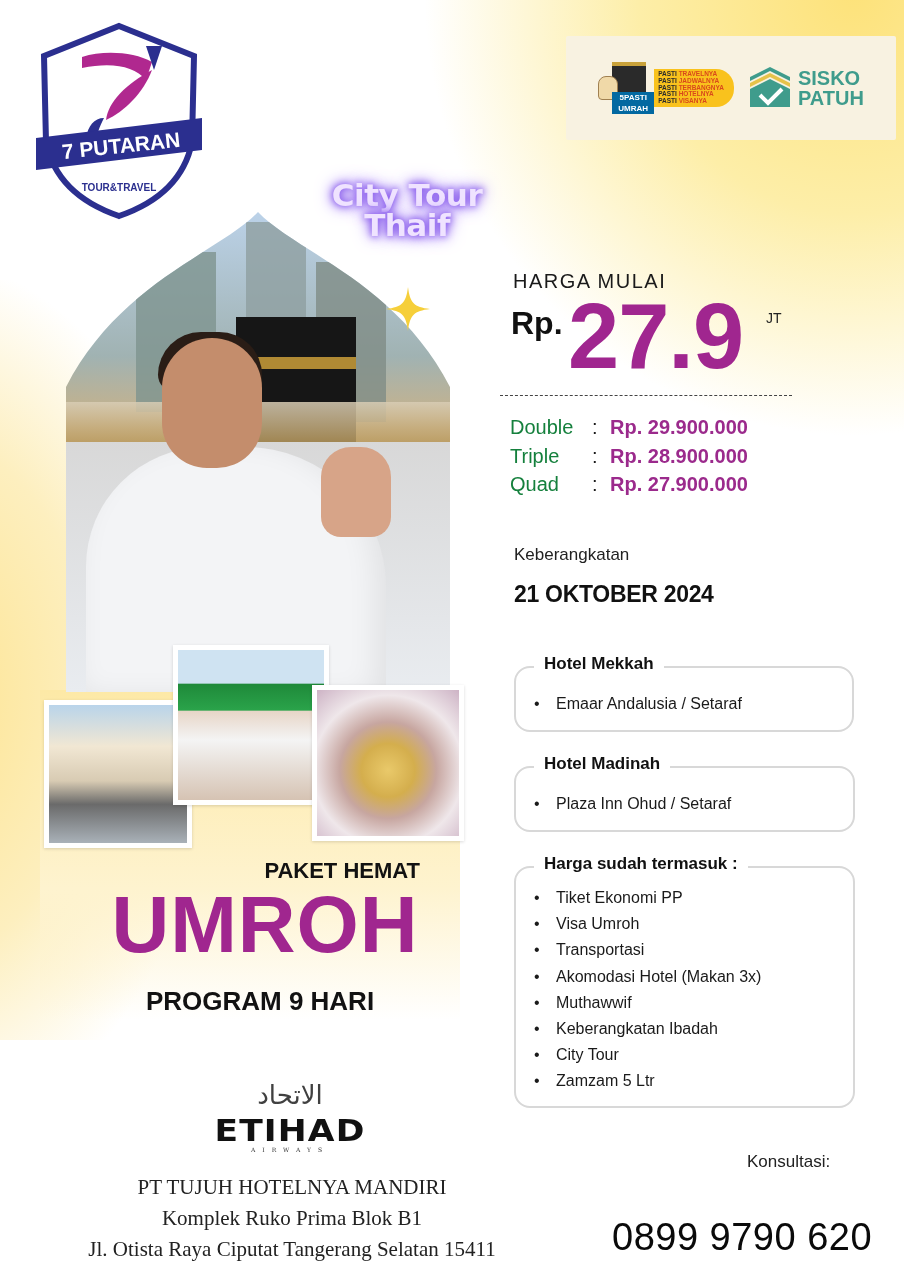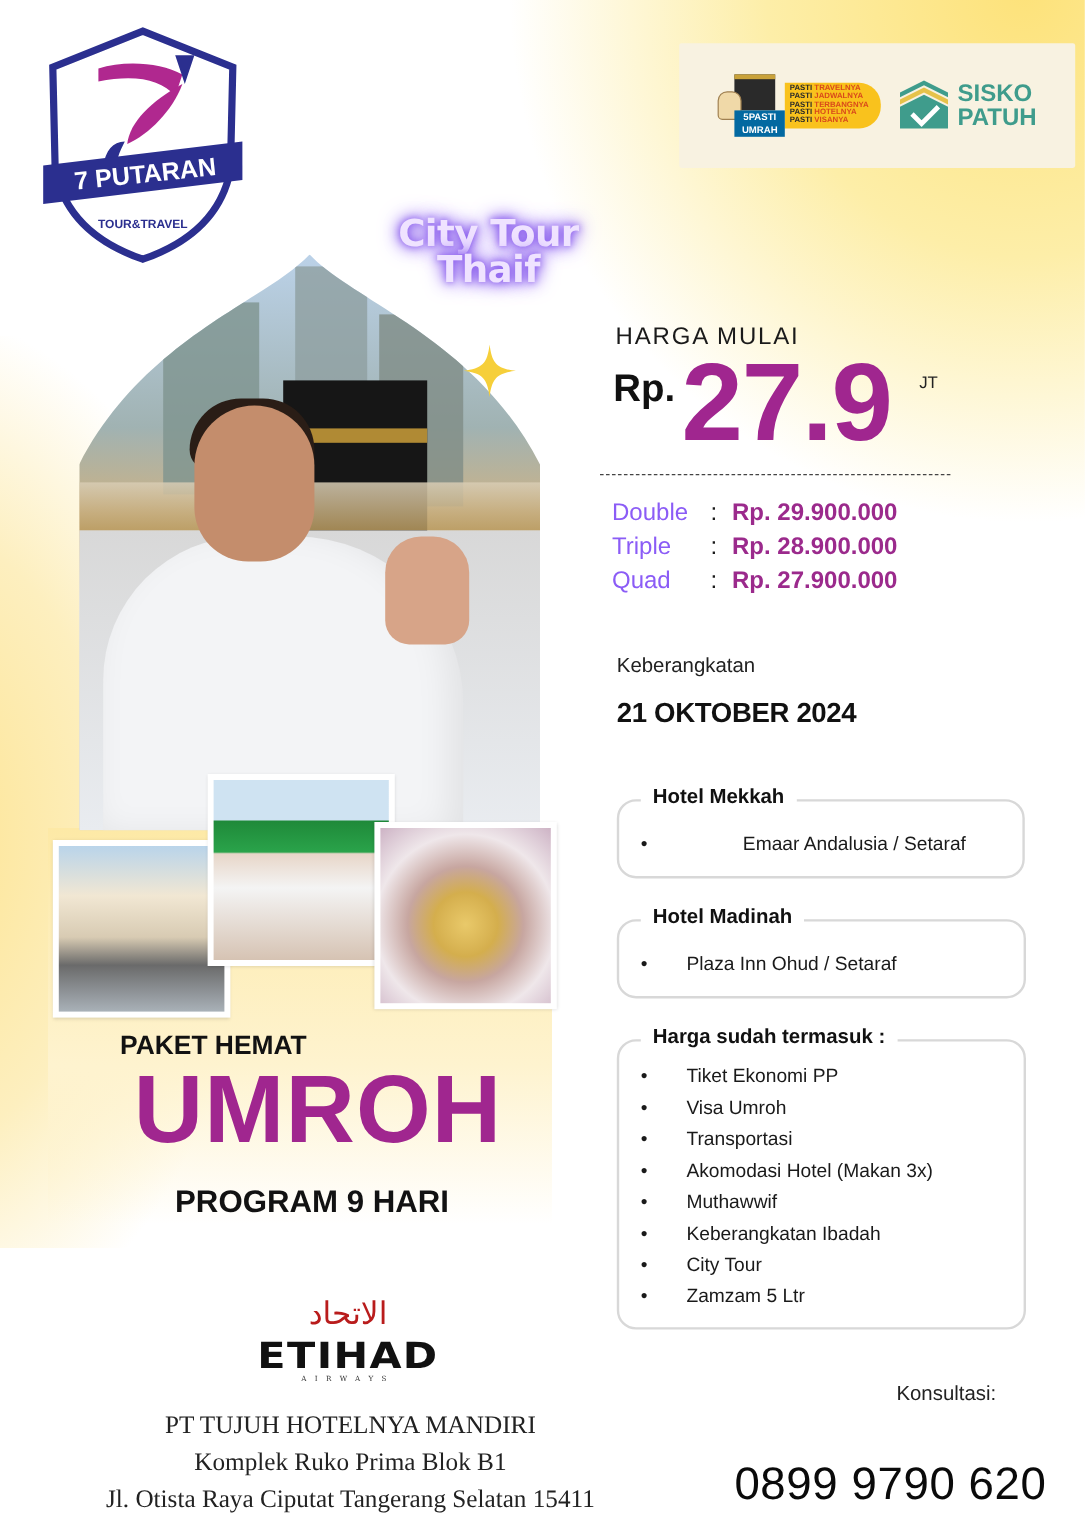--- a/index.html
+++ b/index.html
@@ -95,59 +95,59 @@
   
   .photo { position: absolute; background: #fff; padding: 5px; box-shadow: 0 1px 3px rgba(0,0,0,.15); }
   .photo .img { width: 100%; height: 100%; }
   .photo-1 { left: 44px; top: 700px; width: 148px; height: 148px; }
   .photo-1 .img { background: linear-gradient(180deg,#b9d4ea 0%,#f1e7d3 30%,#d8cbb3 55%,#6a6a6a 72%,#a9b1b8 100%); }
   .photo-2 { left: 173px; top: 645px; width: 156px; height: 160px; }
   .photo-2 .img { background: linear-gradient(180deg,#cfe3f2 0%,#cfe3f2 22%,#1f8a3a 23%,#2aa34a 40%,#e7d6c8 41%,#f4f4f4 60%,#d6c3b3 100%); }
   .photo-3 { left: 312px; top: 685px; width: 152px; height: 156px; }
   .photo-3 .img { background: radial-gradient(circle at 50% 55%, #e9c96a 0%, #d4ae4d 25%, #c7a6a0 45%, #efe7ea 70%, #cdb3c5 100%); }
 
-  .paket { position:absolute; left:100px; top:858px; width:320px; text-align:left; font-weight:bold; font-size:22px; color:#121212; }
+  .paket { position:absolute; left:100px; top:858px; width:320px; text-align:right; font-weight:bold; font-size:22px; color:#121212; }
   .umroh { position:absolute; left:80px; top:880px; width:370px; text-align:center; font-weight:bold; font-size:80px; line-height:90px; color:#a0268f; letter-spacing:1px; }
   .program { position:absolute; left:100px; top:986px; width:320px; text-align:center; font-weight:bold; font-size:26px; color:#121212; }
 
   
-  .etihad-ar { position:absolute; left:200px; top:1080px; width:180px; text-align:center; font-family:"DejaVu Sans", sans-serif; font-size:26px; color:#b91c1c; direction: rtl; }
+  .etihad-ar { position:absolute; left:200px; top:1080px; width:180px; text-align:center; font-family:"DejaVu Sans", sans-serif; font-size:26px; color:#404040; direction: rtl; }
   .etihad { position:absolute; left:200px; top:1113px; width:180px; text-align:center; font-family:"DejaVu Sans", sans-serif; font-weight:bold; font-size:30px; letter-spacing:1px; color:#111; transform: scaleX(1.15); }
   .airways { position:absolute; left:200px; top:1146px; width:180px; text-align:center; font-family:"DejaVu Serif", serif; font-size:6px; letter-spacing:7px; color:#333; }
   .company { position:absolute; left:40px; top:1172px; width:504px; text-align:center; font-family:"Liberation Serif","DejaVu Serif", serif; color:#222; }
   .company div { font-size:21px; line-height:31px; }
 
   
   .harga-label { position:absolute; left:513px; top:270px; font-size:20px; letter-spacing:1.5px; color:#1a1a1a; }
   .price-rp { position:absolute; left:511px; top:305px; font-weight:bold; font-size:32px; color:#111; }
   .price-big { position:absolute; left:568px; top:286px; font-weight:bold; font-size:92px; color:#a0268f; line-height:100px; letter-spacing:-1px; }
   .price-unit { position:absolute; left:766px; top:310px; font-size:14px; color:#222; }
   .dashline { position:absolute; left:500px; top:395px; width:292px; border-top:1px dashed #444; }
 
   .rates { position:absolute; left:510px; top:413px; }
   .rate-row { display:flex; font-size:20px; line-height:28.5px; }
-  .rate-row .type { width:82px; color:#8b5cf6; }
+  .rate-row .type { width:82px; color:#15803d; }
   .rate-row .colon { width:18px; color:#1a1a1a; }
   .rate-row .val { color:#9b2a8c; font-weight:bold; }
 
   .keb-label { position:absolute; left:514px; top:545px; font-size:17px; color:#222; }
   .keb-date { position:absolute; left:514px; top:581px; font-size:23px; font-weight:bold; color:#111; letter-spacing:-0.3px; }
 
   .box {
     position:absolute; border:2px solid #d8d8d8; border-radius:16px; background:#fff;
   }
   .box-title {
     position:absolute; top:-14px; left:18px; padding:0 10px; background:#fff;
     font-size:17px; font-weight:bold; color:#111; white-space:nowrap;
   }
   .box ul { list-style:none; }
-  .box li { position:relative; padding-left:56px; font-size:16px; color:#1a1a1a; }
+  .box li { position:relative; padding-left:40px; font-size:16px; color:#1a1a1a; }
   .box li::before { content:"\2022"; position:absolute; left:18px; top:0; font-size:16px; }
 
-  .box-mekkah { left:514px; top:666px; width:340px; height:66px;text-align:center; }
+  .box-mekkah { left:514px; top:666px; width:340px; height:66px; }
   .box-mekkah ul { margin-top:27px; }
   .box-madinah { left:514px; top:766px; width:341px; height:66px; }
   .box-madinah ul { margin-top:27px; }
   .box-include { left:514px; top:866px; width:341px; height:242px; }
   .box-include ul { margin-top:17px; }
   .box-include li { line-height:26.2px; }
 
   .konsul-label { position:absolute; left:747px; top:1152px; font-size:17px; color:#222; }
   .phone { position:absolute; left:612px; top:1186px; font-size:38px; color:#0a0a0a; letter-spacing:0.5px;margin-top:30px; }
 </style>

